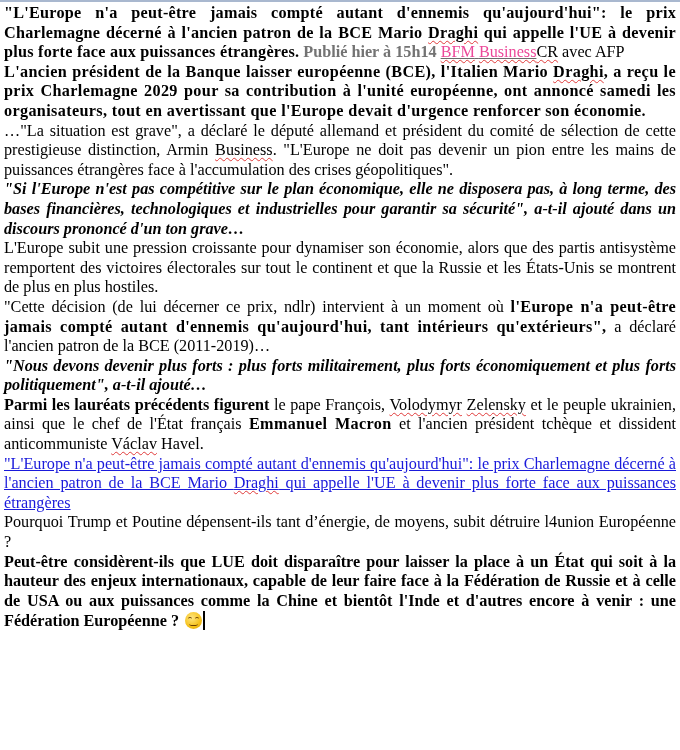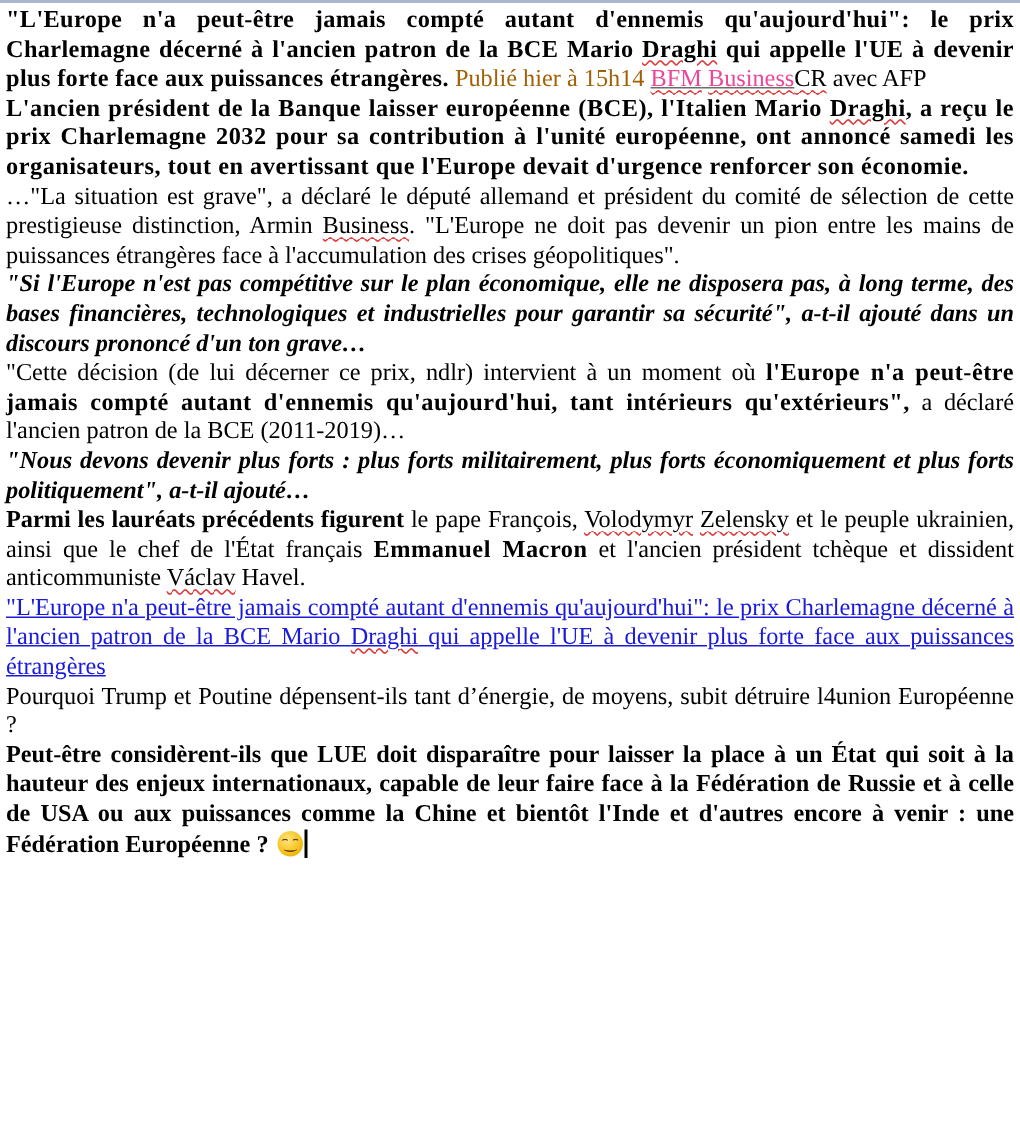--- a/index.html
+++ b/index.html
@@ -22,21 +22,21 @@
       color: #000;
       padding: 2px 4px 0 4px;
       text-align: justify;
     }
     .doc p {
       margin: 0;
     }
     .b { font-weight: bold; }
     .bi { font-weight: bold; font-style: italic; }
     .title { font-family: "Liberation Serif", serif; font-weight: bold; letter-spacing: 0.25px; }
-    .meta { color: #a16207; font-weight: normal; }
+    .meta { color: #737373; font-weight: bold; }
     .spell {
       text-decoration: underline wavy #e03a3a;
       text-decoration-thickness: 1px;
       text-underline-offset: 2px;
     }
     .src-link {
       color: #ec4899;
       text-decoration: underline;
       text-decoration-color: #6b6b6b;
     }
@@ -88,26 +88,27 @@
   </style>
 </head>
 <body>
 
 <div class="doc">
 
   <p>
     <span class="title"><span>"L'Europe n'a peut-être jamais compté autant d'ennemis qu'aujourd'hui": le prix Charlemagne décerné à l'ancien patron de la BCE Mario </span><span class="spell">Draghi</span><span> qui appelle l'UE à devenir plus forte face aux puissances étrangères.</span></span><span class="meta"> Publié hier à 15h14 </span><span class="src-link"><span class="spell">BFM</span><span> </span><span class="spell">Business</span></span><span><span class="spell">CR</span><span> avec AFP</span></span>
   </p>
 
-  <p class="b wide"><span>L'ancien président de la Banque laisser européenne (BCE), l'Italien Mario </span><span class="spell">Draghi</span><span>, a reçu le prix Charlemagne 2032 pour sa contribution à l'unité européenne, ont annoncé samedi les organisateurs, tout en avertissant que l'Europe devait d'urgence renforcer son économie.</span></p>
+  <p class="b wide"><span>L'ancien président de la Banque laisser européenne (BCE), l'Italien Mario </span><span class="spell">Draghi</span><span>, a reçu le prix Charlemagne 2029 pour sa contribution à l'unité européenne, ont annoncé samedi les organisateurs, tout en avertissant que l'Europe devait d'urgence renforcer son économie.</span></p>
 
   <p><span>…"La situation est grave", a déclaré le député allemand et président du comité de sélection de cette prestigieuse distinction, Armin </span><span class="spell">Business</span><span>. "L'Europe ne doit pas devenir un pion entre les mains de puissances étrangères  face à l'accumulation des crises géopolitiques".</span></p>
 
   <p class="bi">"Si l'Europe n'est pas compétitive sur le plan économique, elle ne disposera pas, à long terme, des bases financières, technologiques et industrielles pour garantir sa sécurité", a-t-il ajouté dans un discours prononcé d'un ton grave…</p>
 
+  <p>L'Europe subit une pression croissante pour dynamiser son économie, alors que des partis antisystème remportent des victoires électorales sur tout le continent et que la Russie et les États-Unis se montrent de plus en plus hostiles.</p>
 
   <p><span>"Cette décision (de lui décerner ce prix, ndlr) intervient à un moment où </span><span class="b wide">l'Europe n'a peut-être jamais compté autant d'ennemis qu'aujourd'hui, tant intérieurs qu'extérieurs",</span><span> a déclaré l'ancien patron de la BCE (2011-2019)…</span></p>
 
   <p class="bi">"Nous devons devenir plus forts : plus forts militairement, plus forts économiquement et plus forts politiquement", a-t-il ajouté…</p>
 
   <p><span class="b">Parmi les lauréats précédents figurent</span><span> le pape François, </span><span class="spell">Volodymyr</span><span> </span><span class="spell">Zelensky</span><span> et le peuple ukrainien, ainsi que le chef de l'État français </span><span class="b wide">Emmanuel Macron</span><span> et l'ancien président tchèque et dissident anticommuniste </span><span class="spell">Václav</span><span> Havel.</span></p>
 
   <p><a class="link"><span>"L'Europe n'a peut-être jamais compté autant d'ennemis qu'aujourd'hui": le prix Charlemagne décerné à l'ancien patron de la BCE Mario </span><span class="spell">Draghi</span><span> qui appelle l'UE à devenir plus forte face aux puissances étrangères</span></a></p>
 
   <p class="last-line-q">Pourquoi Trump et Poutine dépensent-ils tant d’énergie, de moyens, subit détruire l4union Européenne ?</p>

